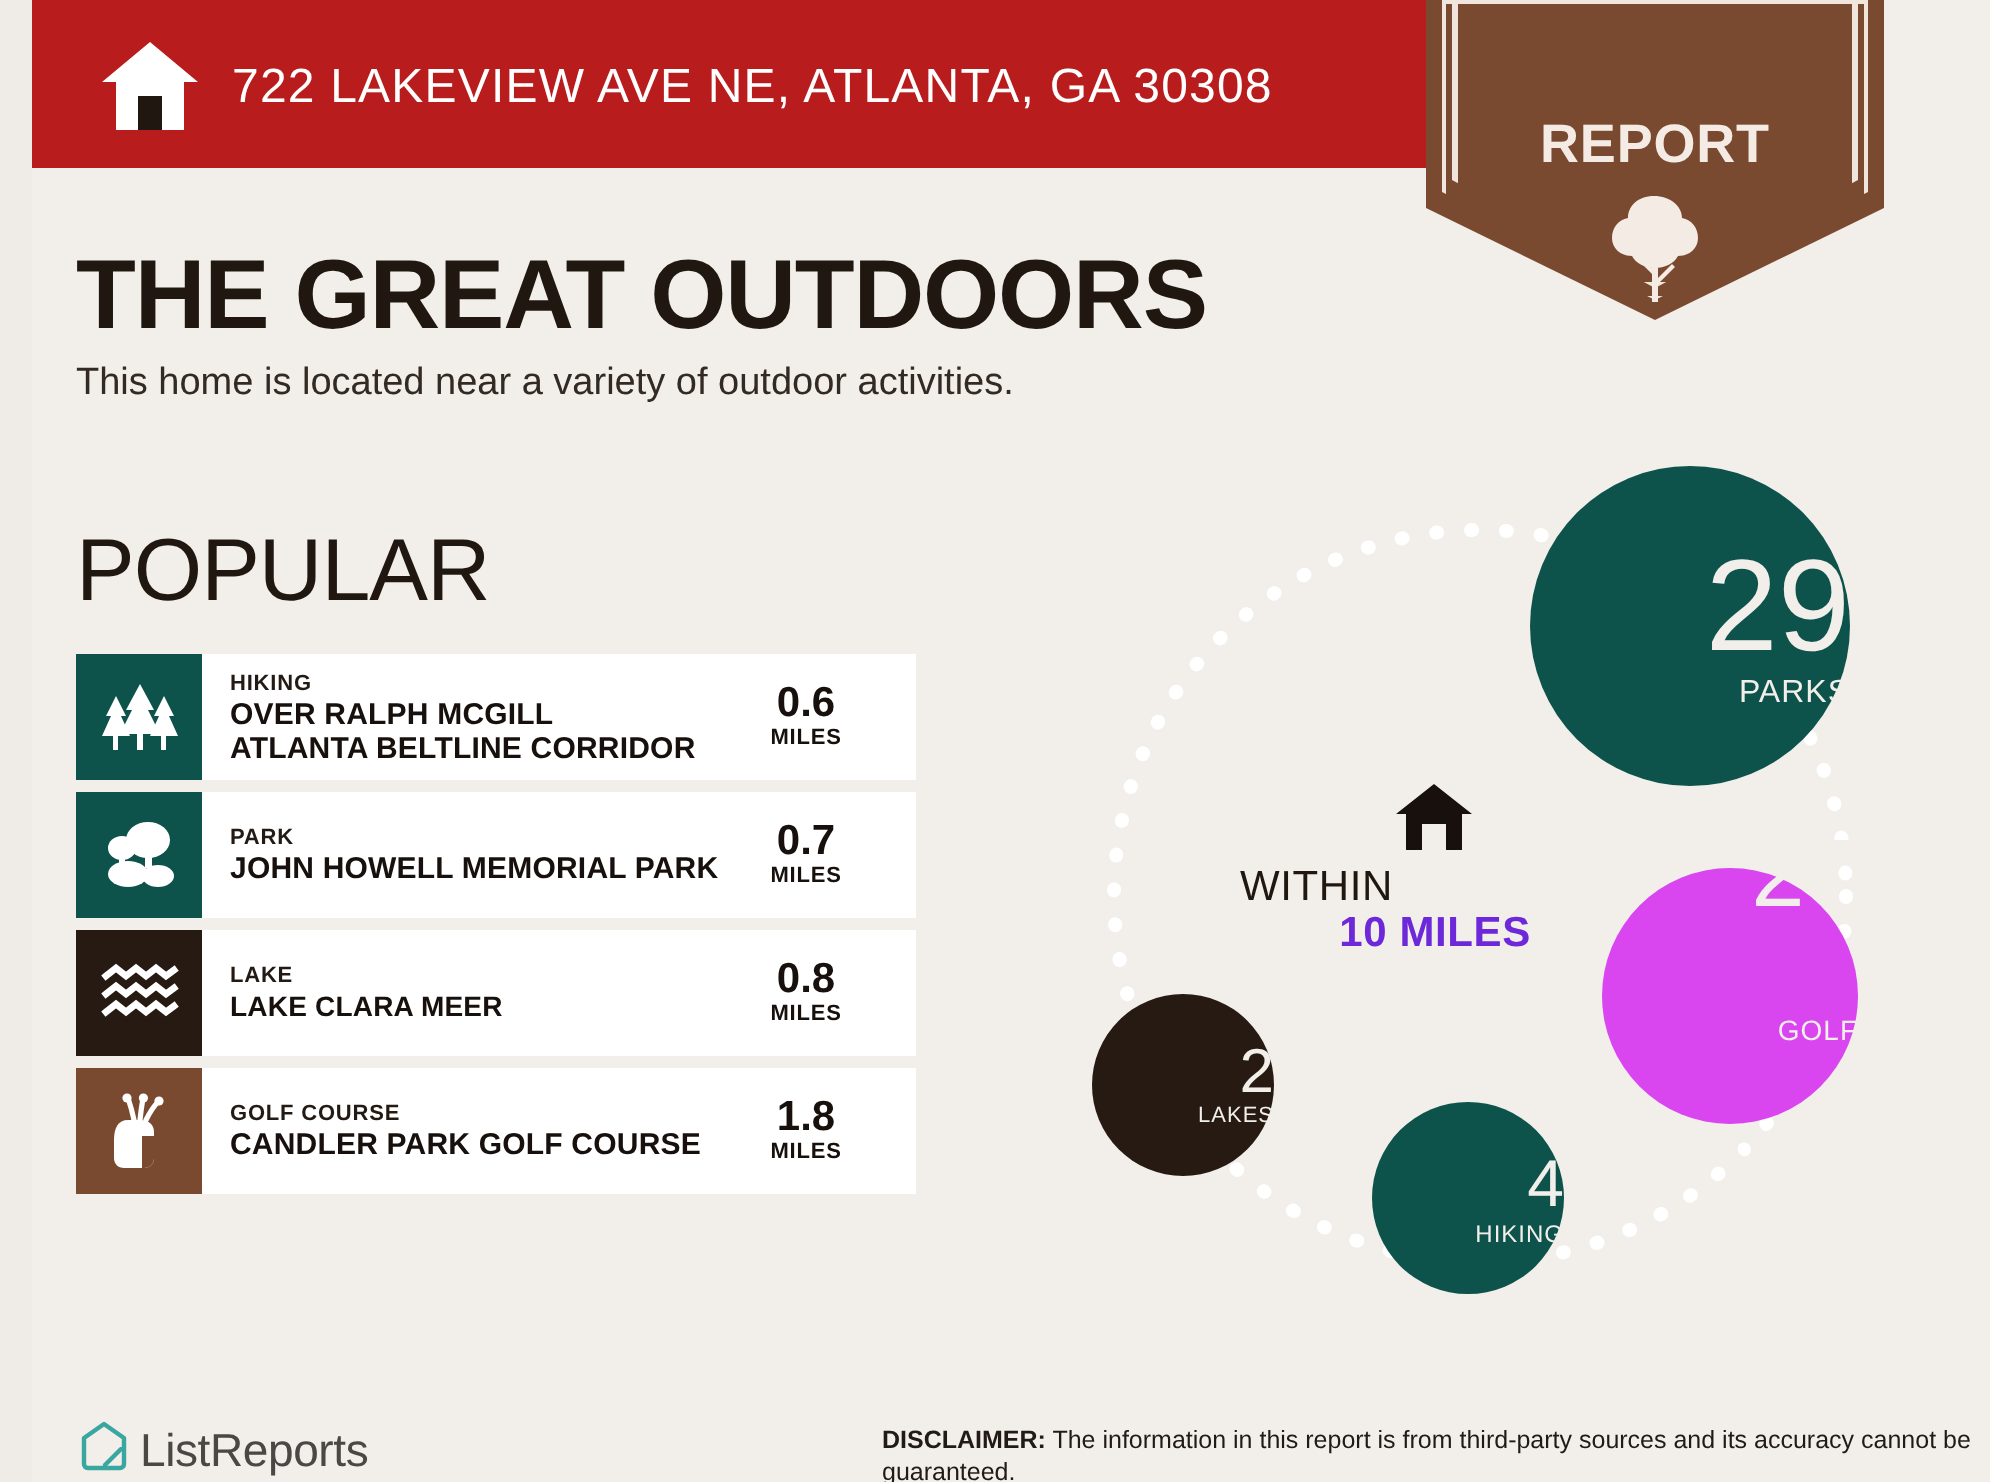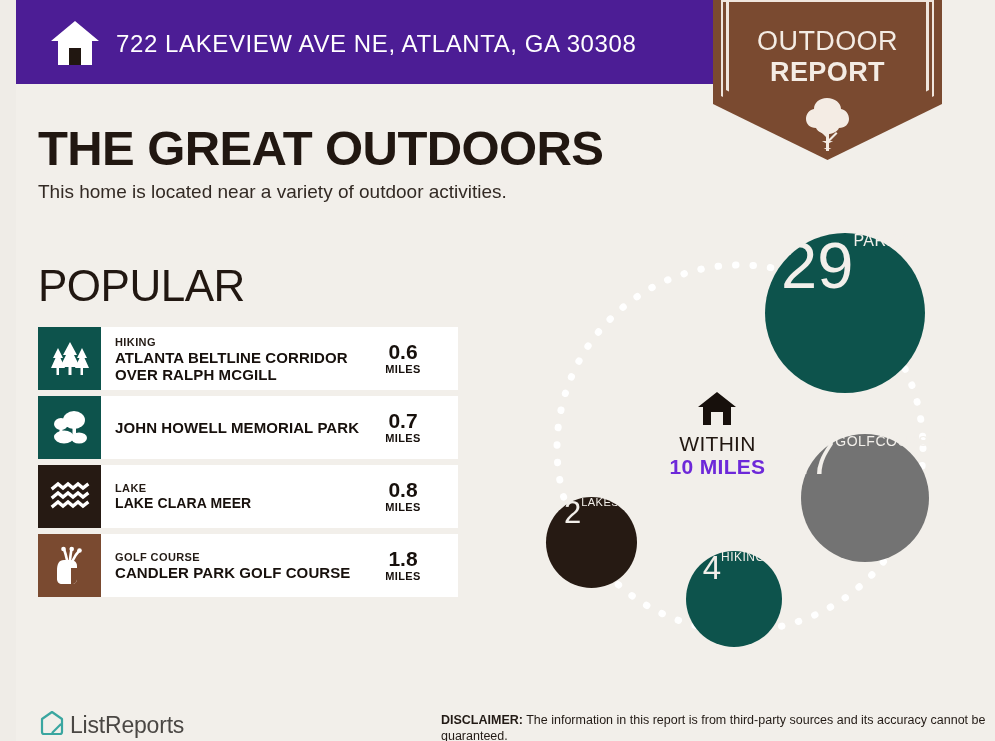--- a/index.html
+++ b/index.html
@@ -24,21 +24,21 @@
     left: 0; top: 0;
     width: 16px; height: 741px;
     background: #efece7;
   }
 
   
   .header-bar {
     position: absolute;
     left: 16px; top: 0;
     width: 782px; height: 84px;
-    background: #4c1d95;
+    background: #b91c1c;
   }
   .header-home-icon {
     position: absolute;
     left: 33px; top: 19px;
     width: 52px; height: 48px;
   }
   .header-address {
     position: absolute;
     left: 100px; top: 30px;
     color: #ffffff;
@@ -178,34 +178,34 @@
     color: #17100c;
     letter-spacing: 0.4px;
     line-height: 13px;
   }
 
   
   .bubble {
     position: absolute;
     border-radius: 50%;
     display: flex;
-    flex-direction: row;
-    align-items: flex-start;
+    flex-direction: column;
+    align-items: flex-end;
     justify-content: center;
     color: #f2efea;
     text-align: center;
   }
   .bubble .num { font-weight: 400; line-height: 1; }
   .bubble .lbl { font-weight: 400; line-height: 1.05; letter-spacing: 0.5px; }
 
   #bubble-parks { left: 765px; top: 233px; width: 160px; height: 160px; background: #0d534c; }
   #bubble-parks .num { font-size: 65px; margin-bottom: 4px; }
   #bubble-parks .lbl { font-size: 16px; }
 
-  #bubble-golf { left: 801px; top: 434px; width: 128px; height: 128px; background: #737373; }
+  #bubble-golf { left: 801px; top: 434px; width: 128px; height: 128px; background: #d946ef; gap: 44px; }
   #bubble-golf .num { font-size: 48px; margin-bottom: 2px; }
   #bubble-golf .lbl { font-size: 14px; }
 
   #bubble-hiking { left: 686px; top: 551px; width: 96px; height: 96px; background: #0d534c; }
   #bubble-hiking .num { font-size: 33px; margin-bottom: 3px; }
   #bubble-hiking .lbl { font-size: 12px; }
 
   #bubble-lakes { left: 546px; top: 497px; width: 91px; height: 91px; background: #261a13; }
   #bubble-lakes .num { font-size: 31px; margin-bottom: 2px; }
   #bubble-lakes .lbl { font-size: 11px; }
@@ -220,21 +220,21 @@
   
   .center-home {
     position: absolute;
     left: 697px; top: 391px;
     width: 40px; height: 36px;
   }
   .center-line1 {
     position: absolute;
     left: 620px; top: 432px;
     width: 195px;
-    text-align: center;
+    text-align: left;
     font-size: 21px;
     color: #211711;
     font-weight: 400;
     letter-spacing: 0.3px;
   }
   .center-line2 {
     position: absolute;
     left: 620px; top: 455px;
     width: 195px;
     text-align: center;
@@ -279,21 +279,21 @@
     <svg class="header-home-icon" viewBox="0 0 52 48">
       <path d="M26 2 L2 22 L9 22 L9 46 L43 46 L43 22 L50 22 Z" fill="#ffffff"></path>
       <rect x="20" y="29" width="12" height="17" fill="#211711"></rect>
     </svg>
     <div class="header-address">722 LAKEVIEW AVE NE, ATLANTA, GA 30308</div>
   </div>
 
   <div class="badge"></div>
   <div class="badge-inner-line"></div>
   <div class="badge-text">
-    <span>OUTDOOR</span><br>
+    <br>
     <b>REPORT</b>
   </div>
   <svg class="badge-tree" viewBox="0 0 55 56">
     <path d="M27 2 C19 2 14 7 14 13 C9 14 6 18 6 23 C6 28 10 32 16 32 C18 36 23 38 27.5 38 C32 38 37 36 39 32 C45 32 49 28 49 23 C49 18 46 14 41 13 C41 7 35 2 27 2 Z" fill="#f4ece4"></path>
     <rect x="26" y="30" width="3" height="25" fill="#f4ece4"></rect>
     <path d="M27 42 L19 34 L20.5 32.5 L27.5 39.5 Z" fill="#f4ece4"></path>
     <path d="M28 44 L36 36 L37.5 37.5 L29 46 Z" fill="#f4ece4"></path>
   </svg>
 
   <div class="main-title">THE GREAT OUTDOORS</div>
@@ -308,41 +308,42 @@
           <path d="M22 2 L29 15 L26 15 L32 27 L12 27 L18 15 L15 15 Z" fill="#ffffff"></path>
           <rect x="20.5" y="26" width="3" height="9" fill="#ffffff"></rect>
           <path d="M10 8 L15 18 L12.5 18 L17 28 L3 28 L7.5 18 L5 18 Z" fill="#ffffff"></path>
           <rect x="8.5" y="27" width="2.5" height="8" fill="#ffffff"></rect>
           <path d="M34 8 L39 18 L36.5 18 L41 28 L27 28 L31.5 18 L29 18 Z" fill="#ffffff"></path>
           <rect x="32.5" y="27" width="2.5" height="8" fill="#ffffff"></rect>
         </svg>
       </div>
       <div class="poi-text">
         <div class="poi-cat">HIKING</div>
+        <div class="poi-name">OVER RALPH MCGILL</div>
         <div class="poi-name">ATLANTA BELTLINE CORRIDOR</div>
-        <div class="poi-name">OVER RALPH MCGILL</div>
       </div>
       <div class="poi-dist">
         <div class="poi-dist-num">0.6</div>
         <div class="poi-dist-unit">MILES</div>
       </div>
     </div>
 
     <div class="poi-row">
       <div class="poi-iconbox" style="background:#0d534c">
         <svg width="40" height="38" viewBox="0 0 40 38">
           <ellipse cx="24" cy="11" rx="11" ry="9" fill="#ffffff"></ellipse>
           <path d="M22.5 14 L22.5 25 L26 25 L26 14 Z" fill="#ffffff"></path>
           <ellipse cx="11" cy="15" rx="7" ry="6" fill="#ffffff"></ellipse>
           <path d="M9.5 18 L9.5 26 L12.5 26 L12.5 18 Z" fill="#ffffff"></path>
           <ellipse cx="14" cy="28" rx="10" ry="6.5" fill="#ffffff"></ellipse>
           <ellipse cx="29" cy="29" rx="8" ry="5.5" fill="#ffffff"></ellipse>
         </svg>
       </div>
       <div class="poi-text">
+        <div class="poi-cat">PARK</div>
         <div class="poi-name">JOHN HOWELL MEMORIAL PARK</div>
       </div>
       <div class="poi-dist">
         <div class="poi-dist-num">0.7</div>
         <div class="poi-dist-unit">MILES</div>
       </div>
     </div>
 
     <div class="poi-row">
       <div class="poi-iconbox" style="background:#261a13">

